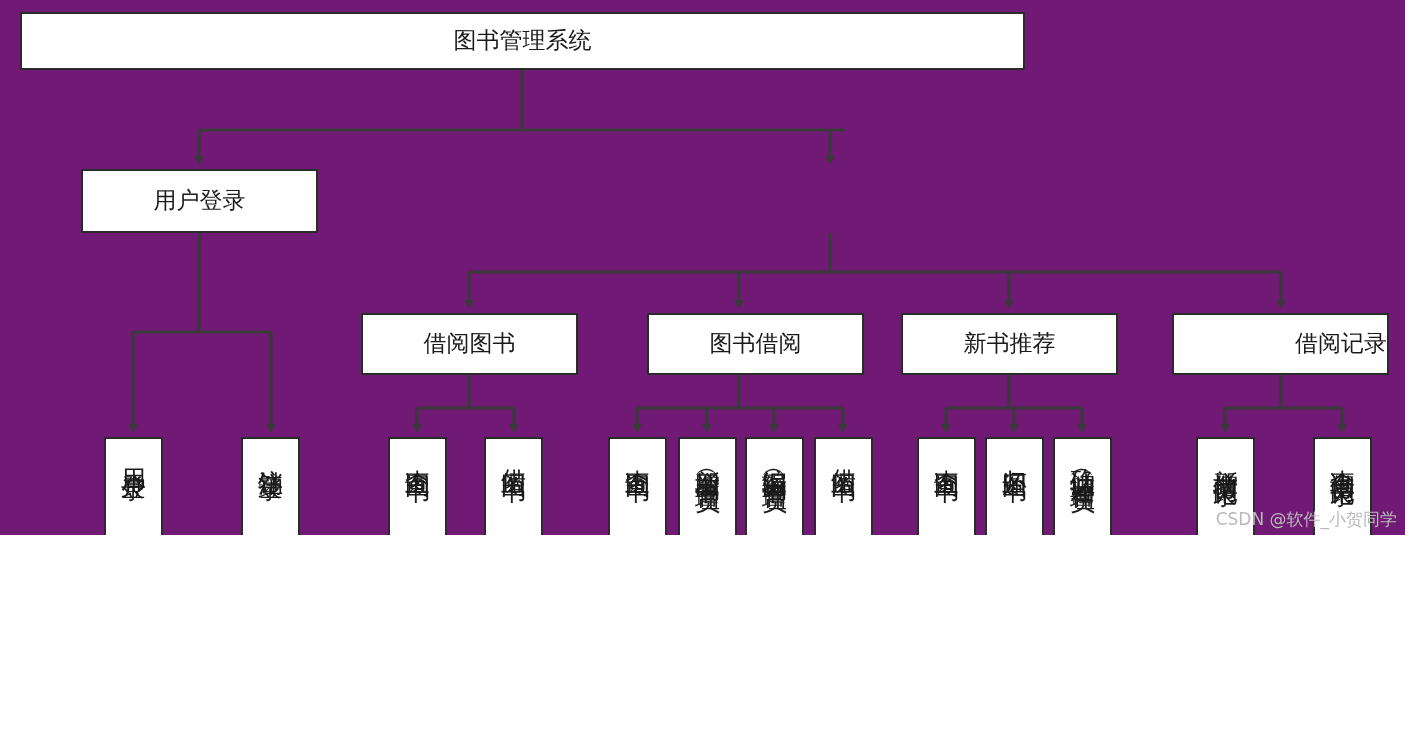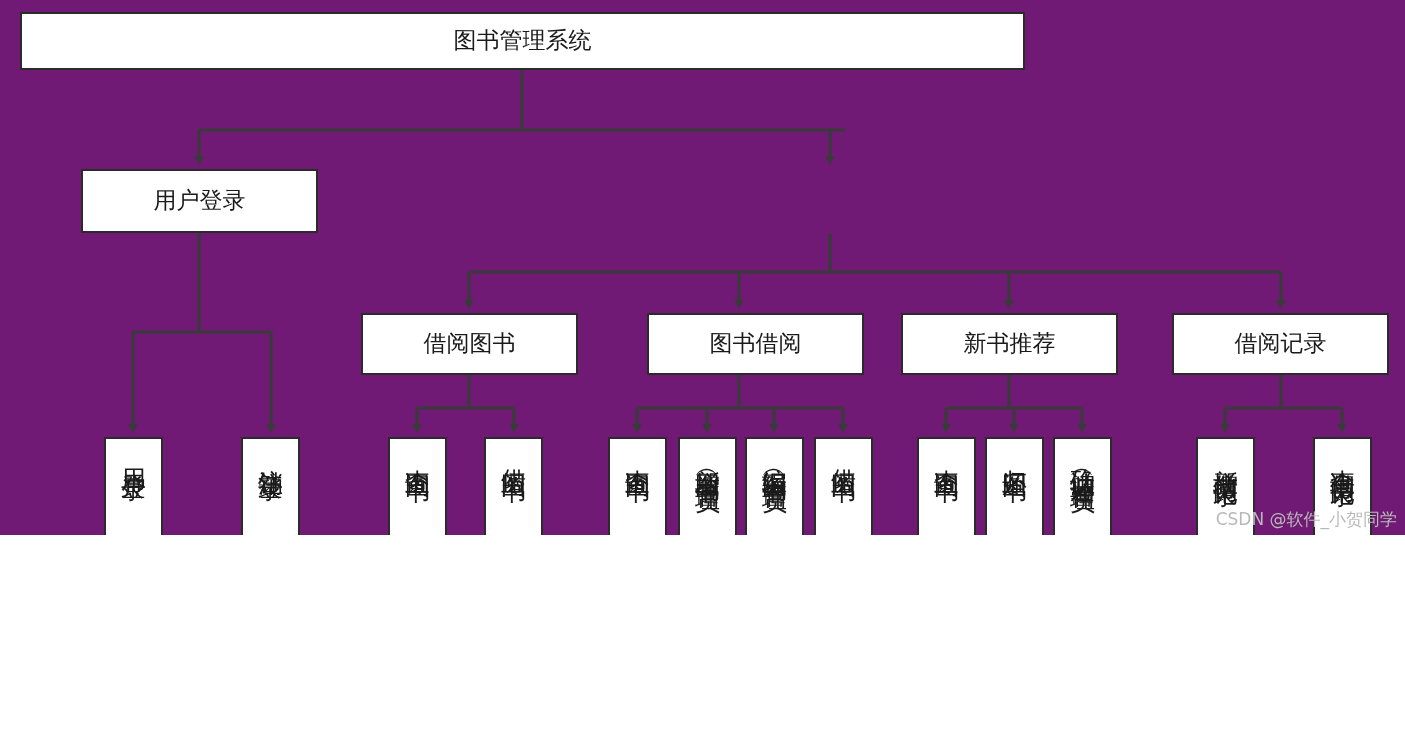--- a/index.html
+++ b/index.html
@@ -132,21 +132,21 @@
 
   <div class="node-box horiz" style="left: 361px; top: 313px; width: 217px; height: 62px;">
     <span class="node-label">借阅图书</span>
   </div>
   <div class="node-box horiz" style="left: 631px; top: 313px; width: 217px; height: 62px; margin-left: 16px;">
     <span class="node-label">图书借阅</span>
   </div>
   <div class="node-box horiz" style="left: 901px; top: 313px; width: 217px; height: 62px;">
     <span class="node-label">新书推荐</span>
   </div>
-  <div class="node-box horiz" style="left: 1172px; top: 313px; width: 217px; height: 62px;">
+  <div class="node-box horiz" style="left: 1172px; top: 313px; width: 217px; height: 62px; justify-content: flex-end;">
     <span class="node-label">借阅记录</span>
   </div>
 
   <div class="node-box vert" style="left: 104px; top: 437px; width: 59px; height: 297px;">
     <span class="node-label">用户登录</span>
   </div>
   <div class="node-box vert" style="left: 241px; top: 437px; width: 59px; height: 297px;">
     <span class="node-label">注销登录</span>
   </div>
   <div class="node-box vert" style="left: 388px; top: 437px; width: 59px; height: 297px;">

